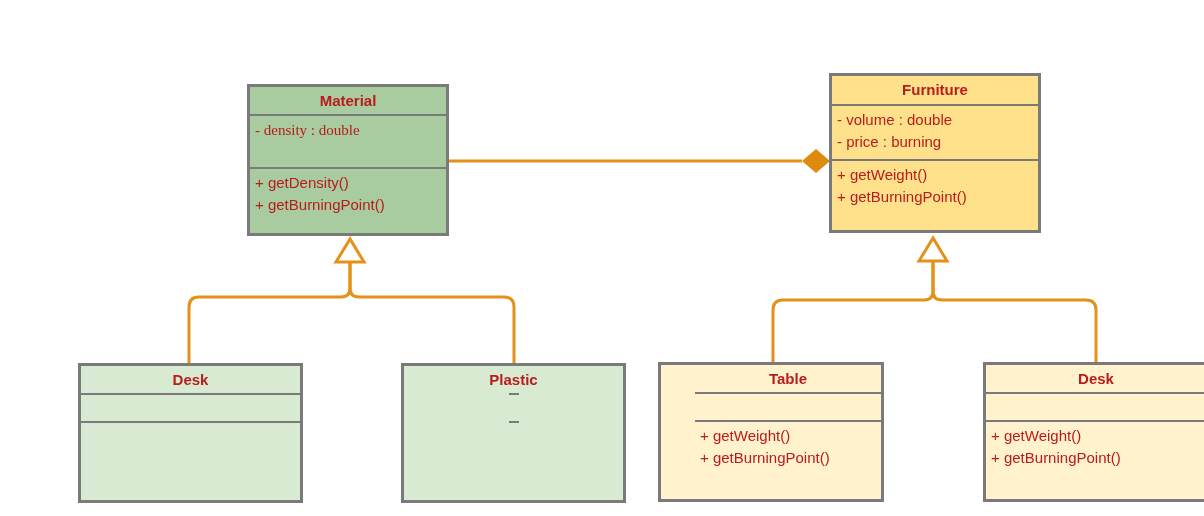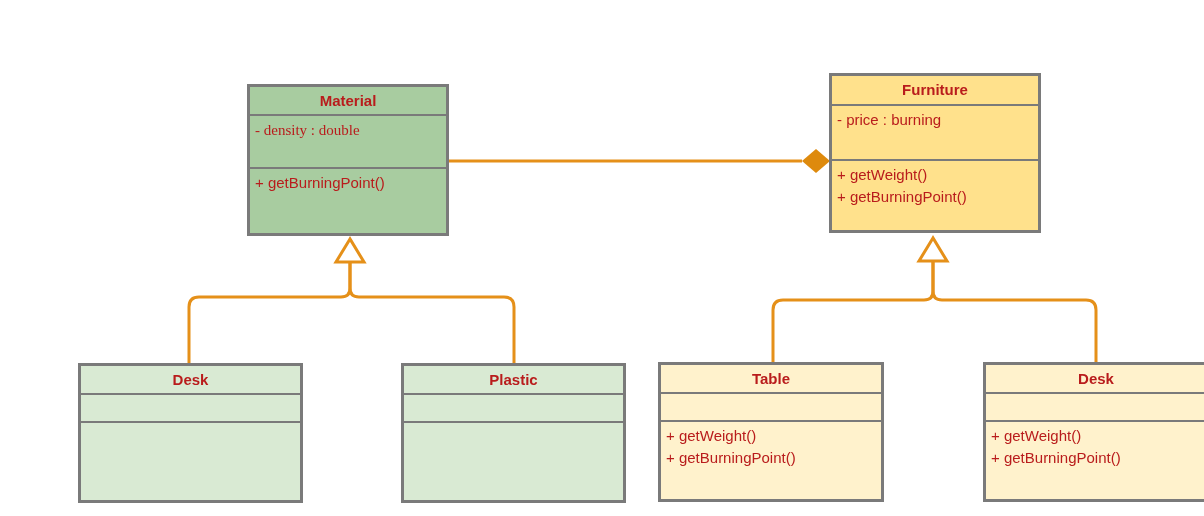--- a/index.html
+++ b/index.html
@@ -46,24 +46,24 @@
     padding: 3px 5px 0 5px;
     flex: 0 0 auto;
     overflow: hidden;
   }
   .sec.grow { flex: 1 1 auto; }
   .line { white-space: nowrap; }
 
   
   #box-material  { left: 215px; top: 84px;  width: 202px; height: 152px; background: #A8CCA0; }
   #box-wood      { left: 46px;  top: 363px; width: 225px; height: 140px; background: #D9EAD3; }
-  #box-plastic   { left: 369px; top: 363px; width: 225px; height: 140px; background: #D9EAD3; }
+  #box-plastic   { left: 369px; top: 363px; width: 225px; height: 140px; background: #D9EAD3; align-items: center; }
   
   #box-furniture { left: 797px; top: 73px;  width: 212px; height: 160px; background: #FFE18C; }
-  #box-table     { left: 626px; top: 362px; width: 226px; height: 140px; background: #FFF2CC; }
+  #box-table     { left: 626px; top: 362px; width: 226px; height: 140px; background: #FFF2CC; padding-left: 34px; }
   #box-desk      { left: 951px; top: 362px; width: 226px; height: 140px; background: #FFF2CC; }
 
   #box-material .sec-title  { height: 27px; }
   #box-material .attrs      { height: 53px; font-family: Liberation Serif, serif; }
   #box-furniture .sec-title { height: 28px; }
   #box-furniture .attrs     { height: 55px; }
 
   .small-title { height: 27px; }
   .empty-attrs { height: 28px; }
 </style>
@@ -95,27 +95,29 @@
     </g>
     <polygon points="901,238 887,261 915,261" fill="#FFFFFF" stroke="#E59019" stroke-width="3" stroke-linejoin="miter"></polygon>
   </svg>
 
   <div class="box" id="box-material">
     <div class="sec-title">Material</div>
     <div class="sec attrs">
       <div class="line">- density : double</div>
     </div>
     <div class="sec grow">
+      <div class="line">+ getDensity()</div>
       <div class="line">+ getBurningPoint()</div>
     </div>
   </div>
 
   <div class="box" id="box-furniture">
     <div class="sec-title">Furniture</div>
     <div class="sec attrs">
+      <div class="line">- volume : double</div>
       <div class="line">- price : burning</div>
     </div>
     <div class="sec grow">
       <div class="line">+ getWeight()</div>
       <div class="line">+ getBurningPoint()</div>
     </div>
   </div>
 
   <div class="box" id="box-wood">
     <div class="sec-title small-title">Desk</div>

